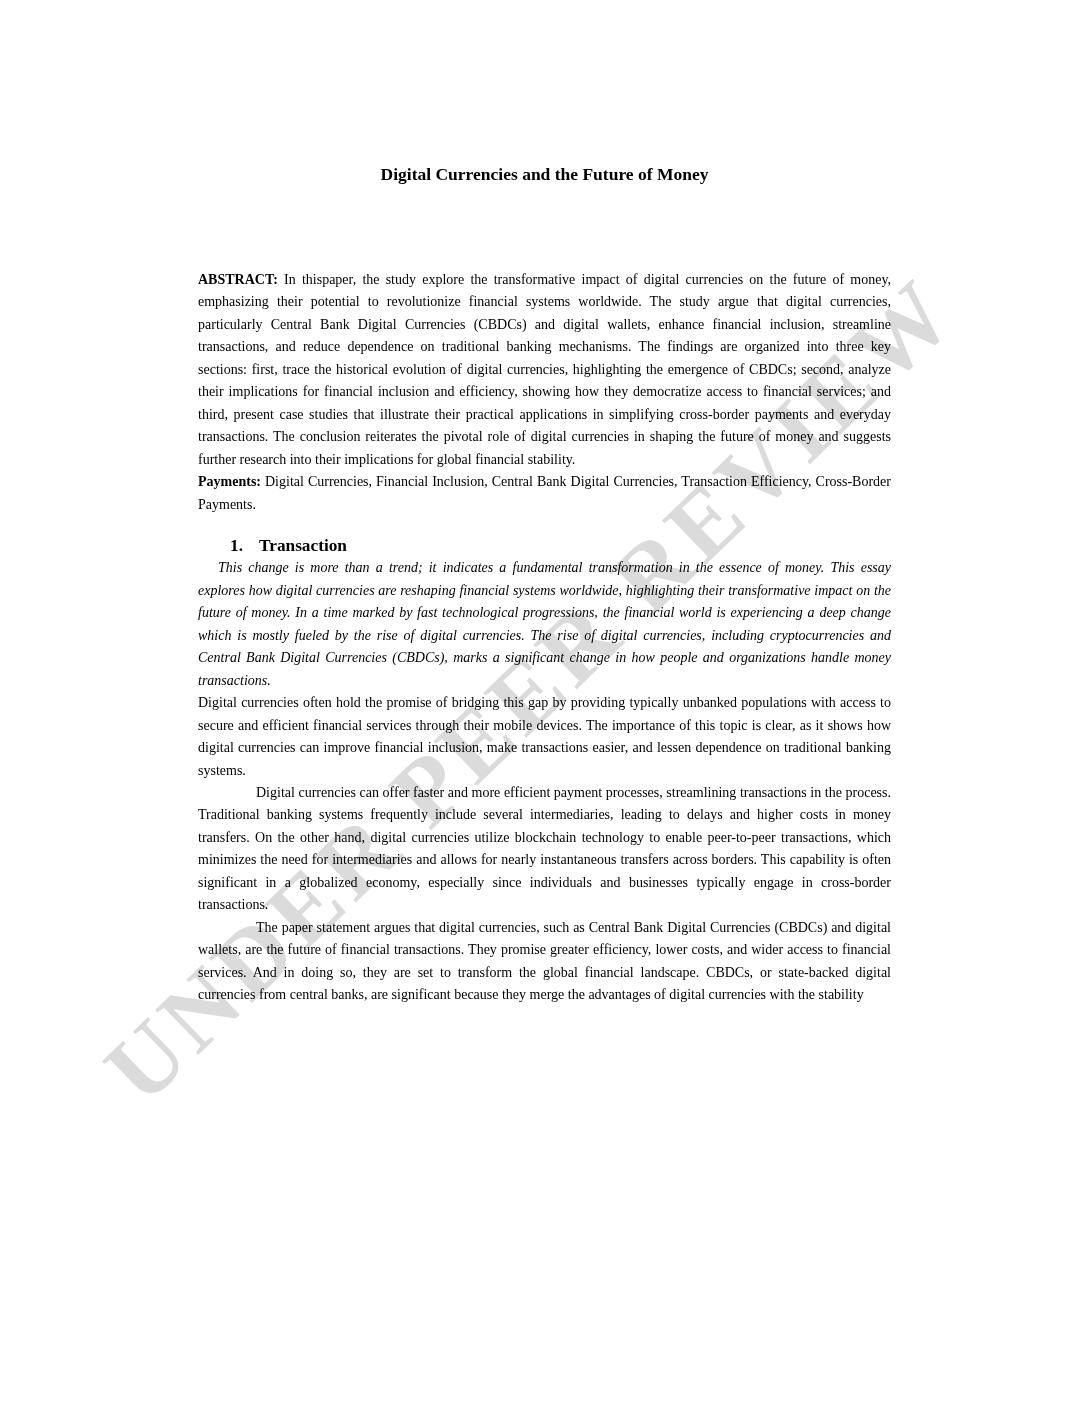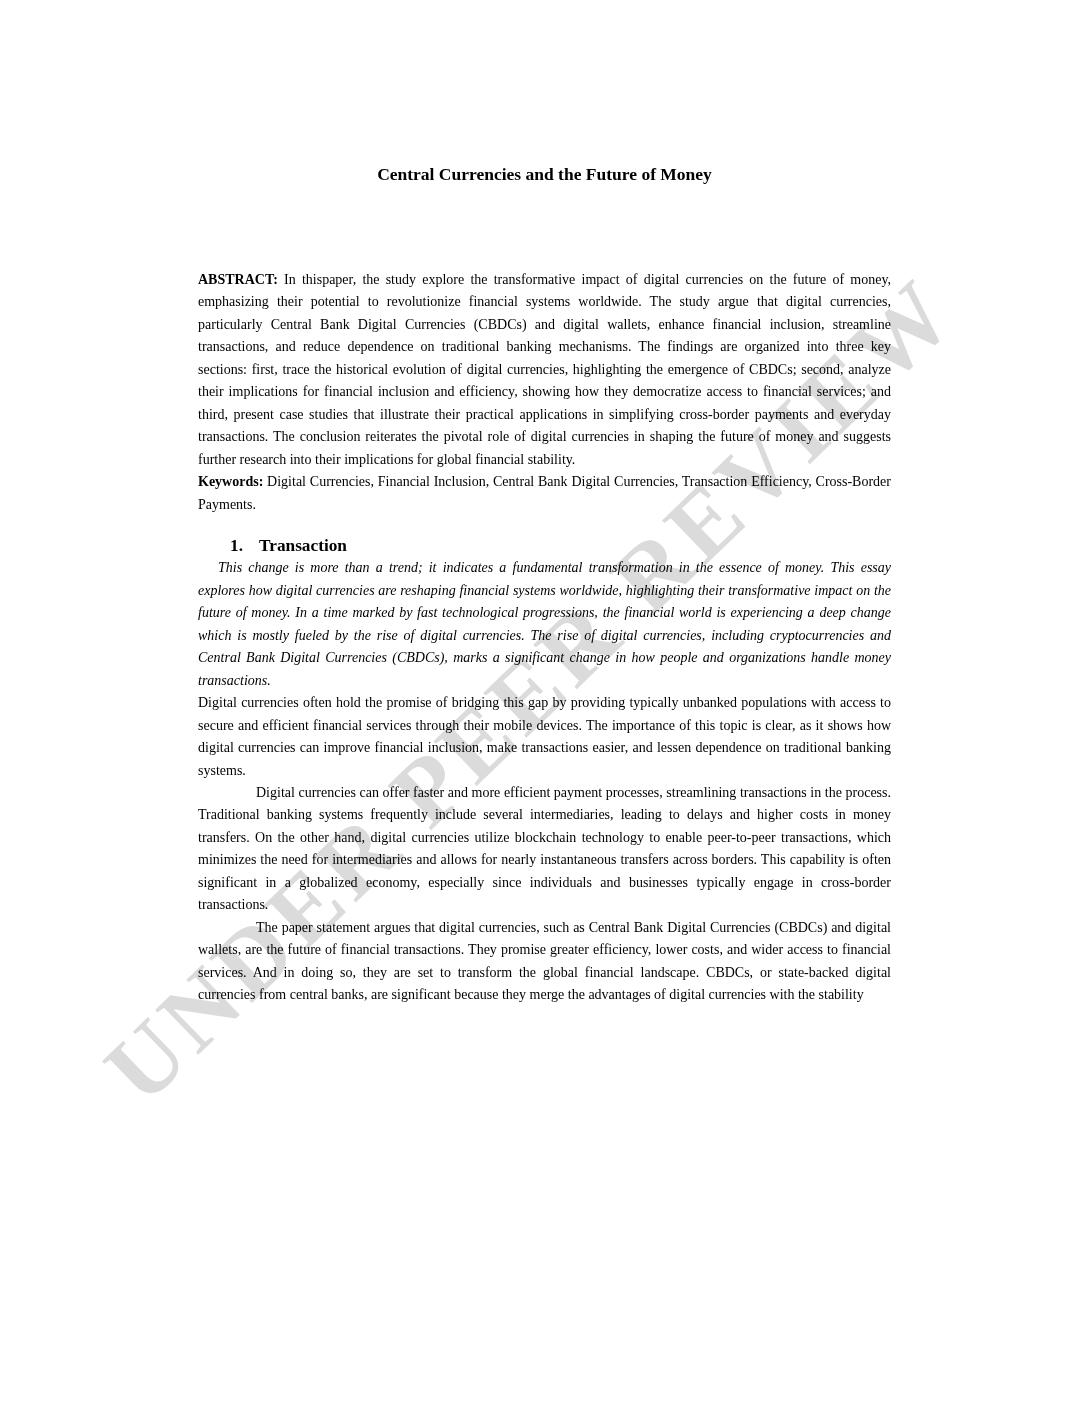--- a/index.html
+++ b/index.html
@@ -69,25 +69,25 @@
 </style>
 </head>
 <body>
 
 <div class="page">
 
   <div class="watermark">UNDER PEER REVIEW</div>
 
   <div class="content">
 
-    <h1 class="title">Central Currencies and the Future of Money</h1>
+    <h1 class="title">Digital Currencies and the Future of Money</h1>
 
     <p class="para"><b>ABSTRACT:</b><span> In thispaper, the study explore the transformative impact of digital currencies on the future of money, emphasizing their potential to revolutionize financial systems worldwide. The study argue that digital currencies, particularly Central Bank Digital Currencies (CBDCs) and digital wallets, enhance financial inclusion, streamline transactions, and reduce dependence on traditional banking mechanisms. The findings are organized into three key sections: first, trace the historical evolution of digital currencies, highlighting the emergence of CBDCs; second, analyze their implications for financial inclusion and efficiency, showing how they democratize access to financial services; and third, present case studies that illustrate their practical applications in simplifying cross-border payments and everyday transactions. The conclusion reiterates the pivotal role of digital currencies in shaping the future of money and suggests further research into their implications for global financial stability.</span></p>
 
-    <p class="para"><b>Keywords:</b><span> Digital Currencies, Financial Inclusion, Central Bank Digital Currencies, Transaction Efficiency, Cross-Border Payments.</span></p>
+    <p class="para"><b>Payments:</b><span> Digital Currencies, Financial Inclusion, Central Bank Digital Currencies, Transaction Efficiency, Cross-Border Payments.</span></p>
 
     <h2 class="section-heading"><span class="sec-num">1.</span><span>Transaction</span></h2>
 
     <p class="para indent-small">This change is more than a trend; it indicates a fundamental transformation in the essence of money. This essay explores how digital currencies are reshaping financial systems worldwide, highlighting their transformative impact on the future of money. In a time marked by fast technological progressions, the financial world is experiencing a deep change which is mostly fueled by the rise of digital currencies. The rise of digital currencies, including cryptocurrencies and Central Bank Digital Currencies (CBDCs), marks a significant change in how people and organizations handle money transactions.</p>
 
     <p class="para">Digital currencies often hold the promise of bridging this gap by providing typically unbanked populations with access to secure and efficient financial services through their mobile devices. The importance of this topic is clear, as it shows how digital currencies can improve financial inclusion, make transactions easier, and lessen dependence on traditional banking systems.</p>
 
     <p class="para indent-tab">Digital currencies can offer faster and more efficient payment processes, streamlining transactions in the process. Traditional banking systems frequently include several intermediaries, leading to delays and higher costs in money transfers. On the other hand, digital currencies utilize blockchain technology to enable peer-to-peer transactions, which minimizes the need for intermediaries and allows for nearly instantaneous transfers across borders. This capability is often significant in a globalized economy, especially since individuals and businesses typically engage in cross-border transactions.</p>
 
     <p class="para indent-tab">The paper statement argues that digital currencies, such as Central Bank Digital Currencies (CBDCs) and digital wallets, are the future of financial transactions. They promise greater efficiency, lower costs, and wider access to financial services. And in doing so, they are set to transform the global financial landscape. CBDCs, or state-backed digital currencies from central banks, are significant because they merge the advantages of digital currencies with the stability</p>

